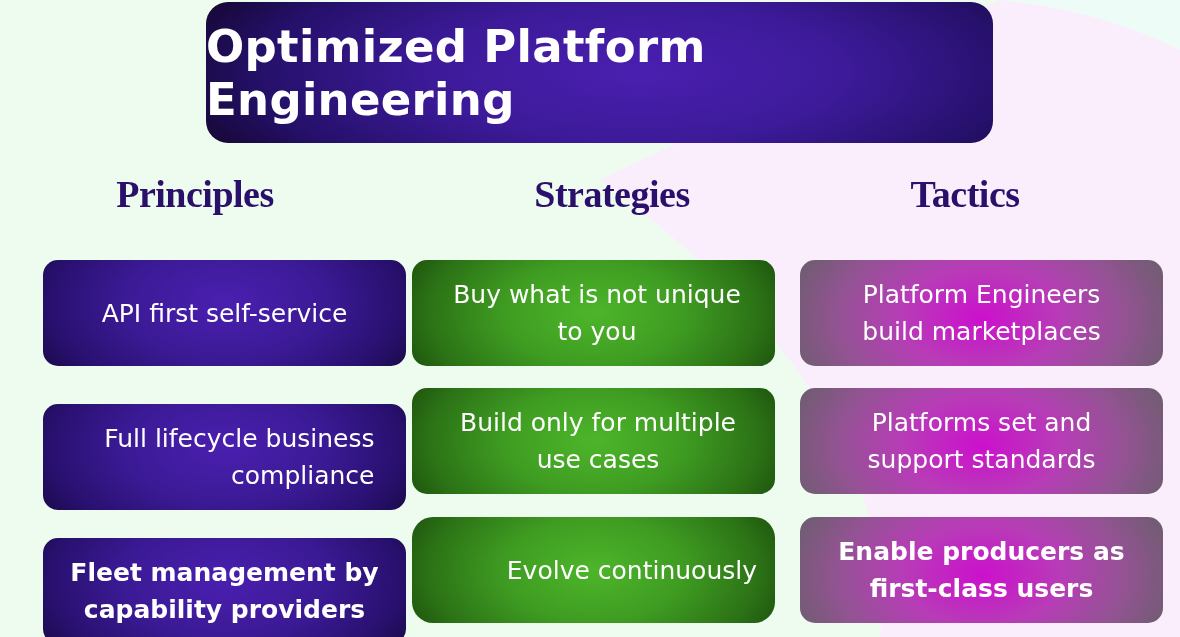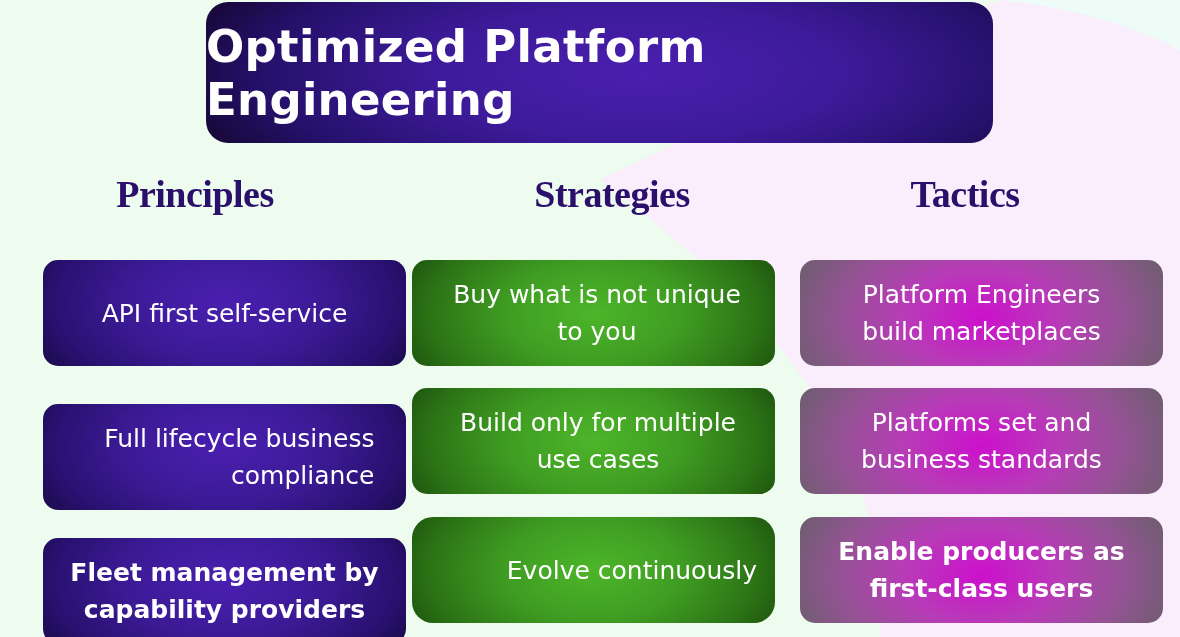--- a/index.html
+++ b/index.html
@@ -82,17 +82,17 @@
   <span class="card-text" style="display:block; max-width:320px;">Build only for multiple use cases</span>
 </div>
 <div class="card green" style="left:412px; top:517px;border-radius:21px;">
   <span class="card-text">Evolve continuously</span>
 </div>
 
 <div class="card magenta" style="left:800px; top:260px;">
   <span class="card-text" style="display:block; max-width:290px;">Platform Engineers build marketplaces</span>
 </div>
 <div class="card magenta" style="left:800px; top:388px;">
-  <span class="card-text" style="display:block; max-width:270px;">Platforms set and business standards</span>
+  <span class="card-text" style="display:block; max-width:270px;">Platforms set and support standards</span>
 </div>
 <div class="card magenta" style="left:800px; top:517px;">
   <span class="card-text" style="display:block; max-width:300px;font-weight:bold;">Enable producers as first-class users</span>
 </div>
 
 </body></html>

